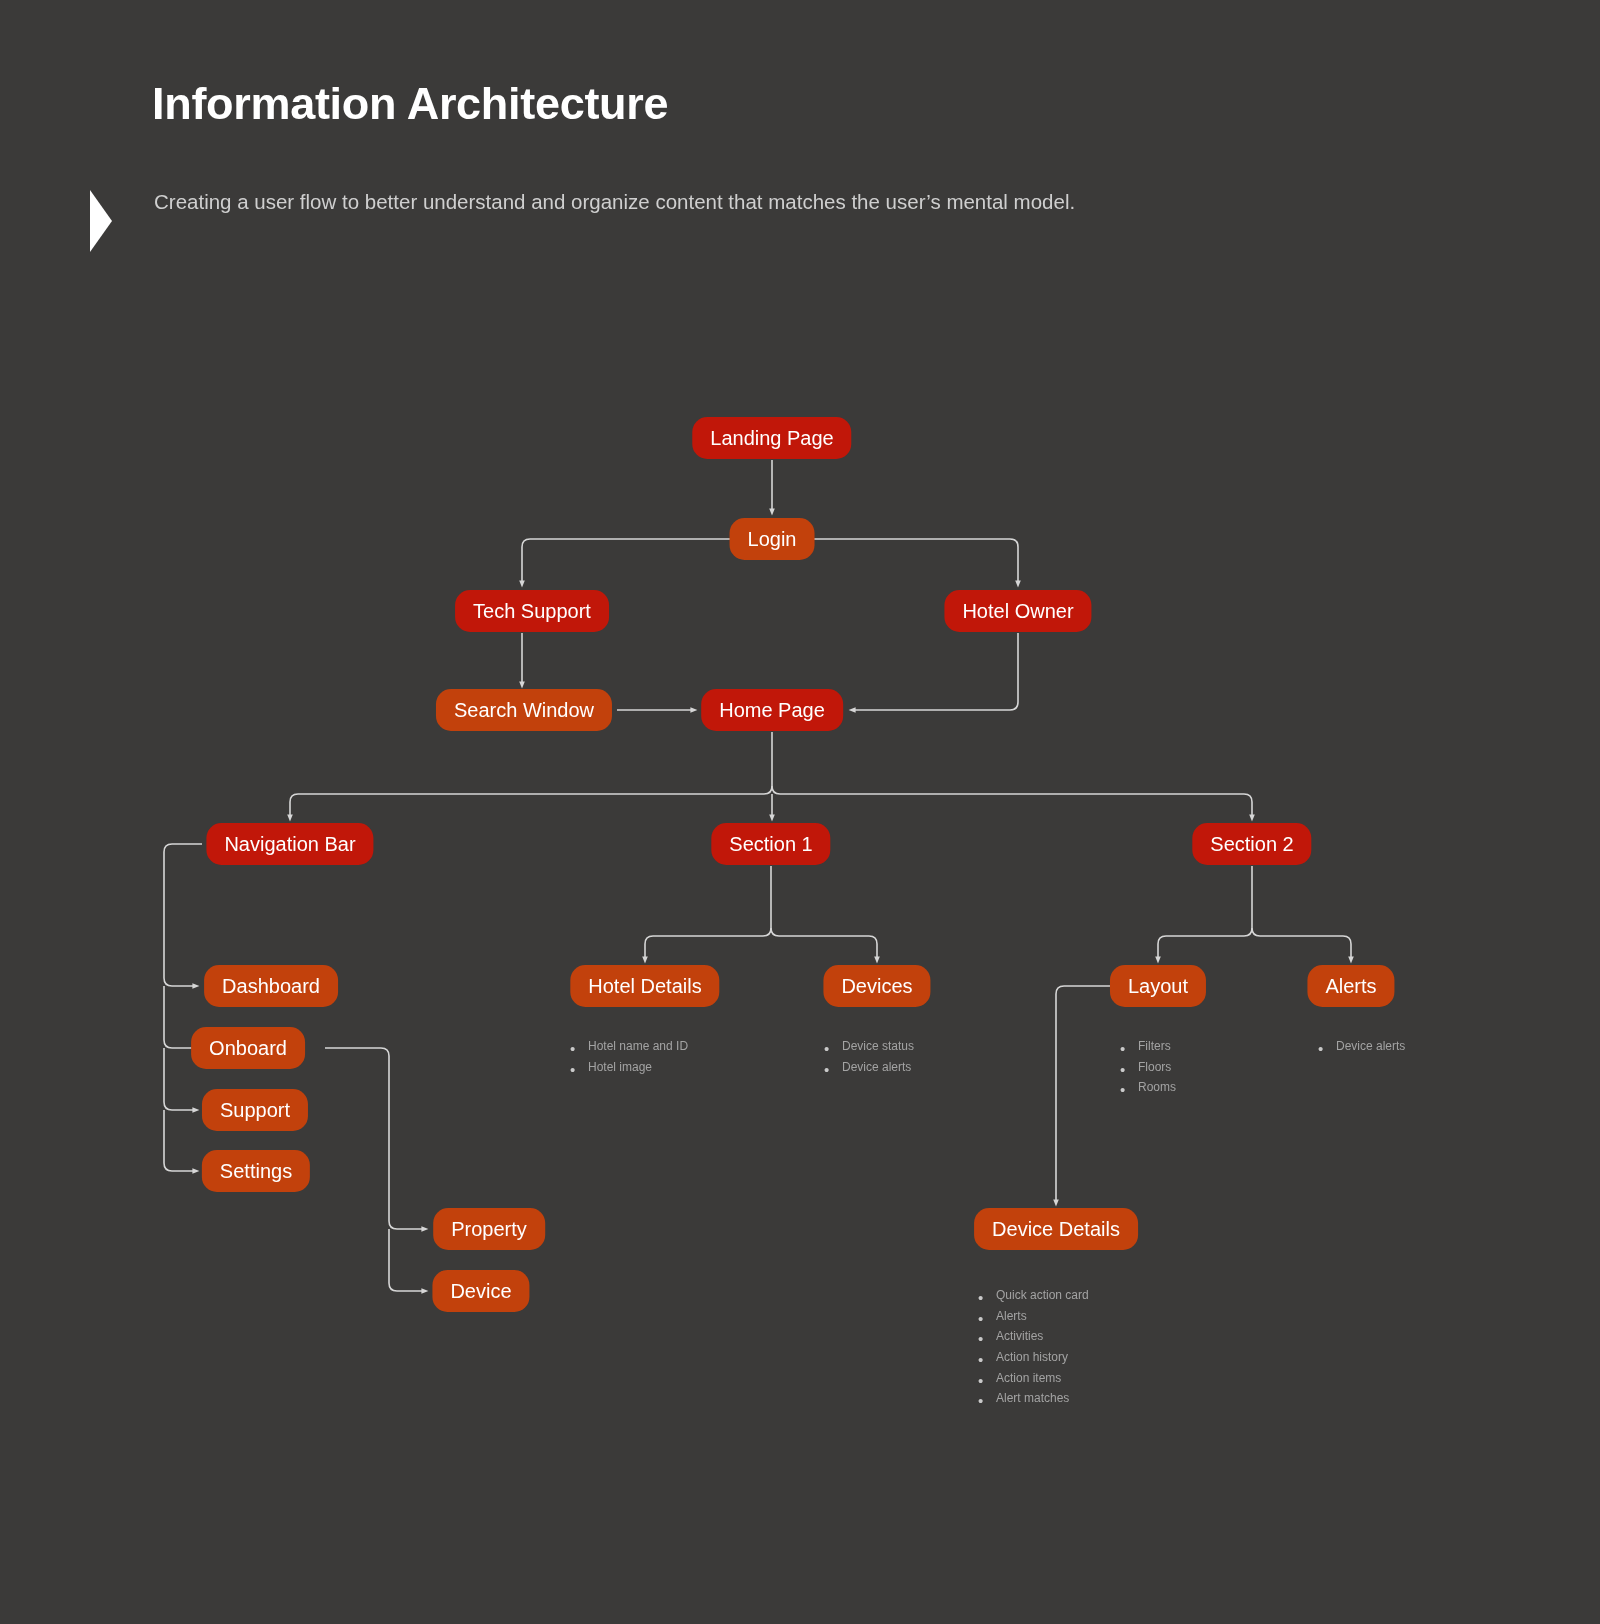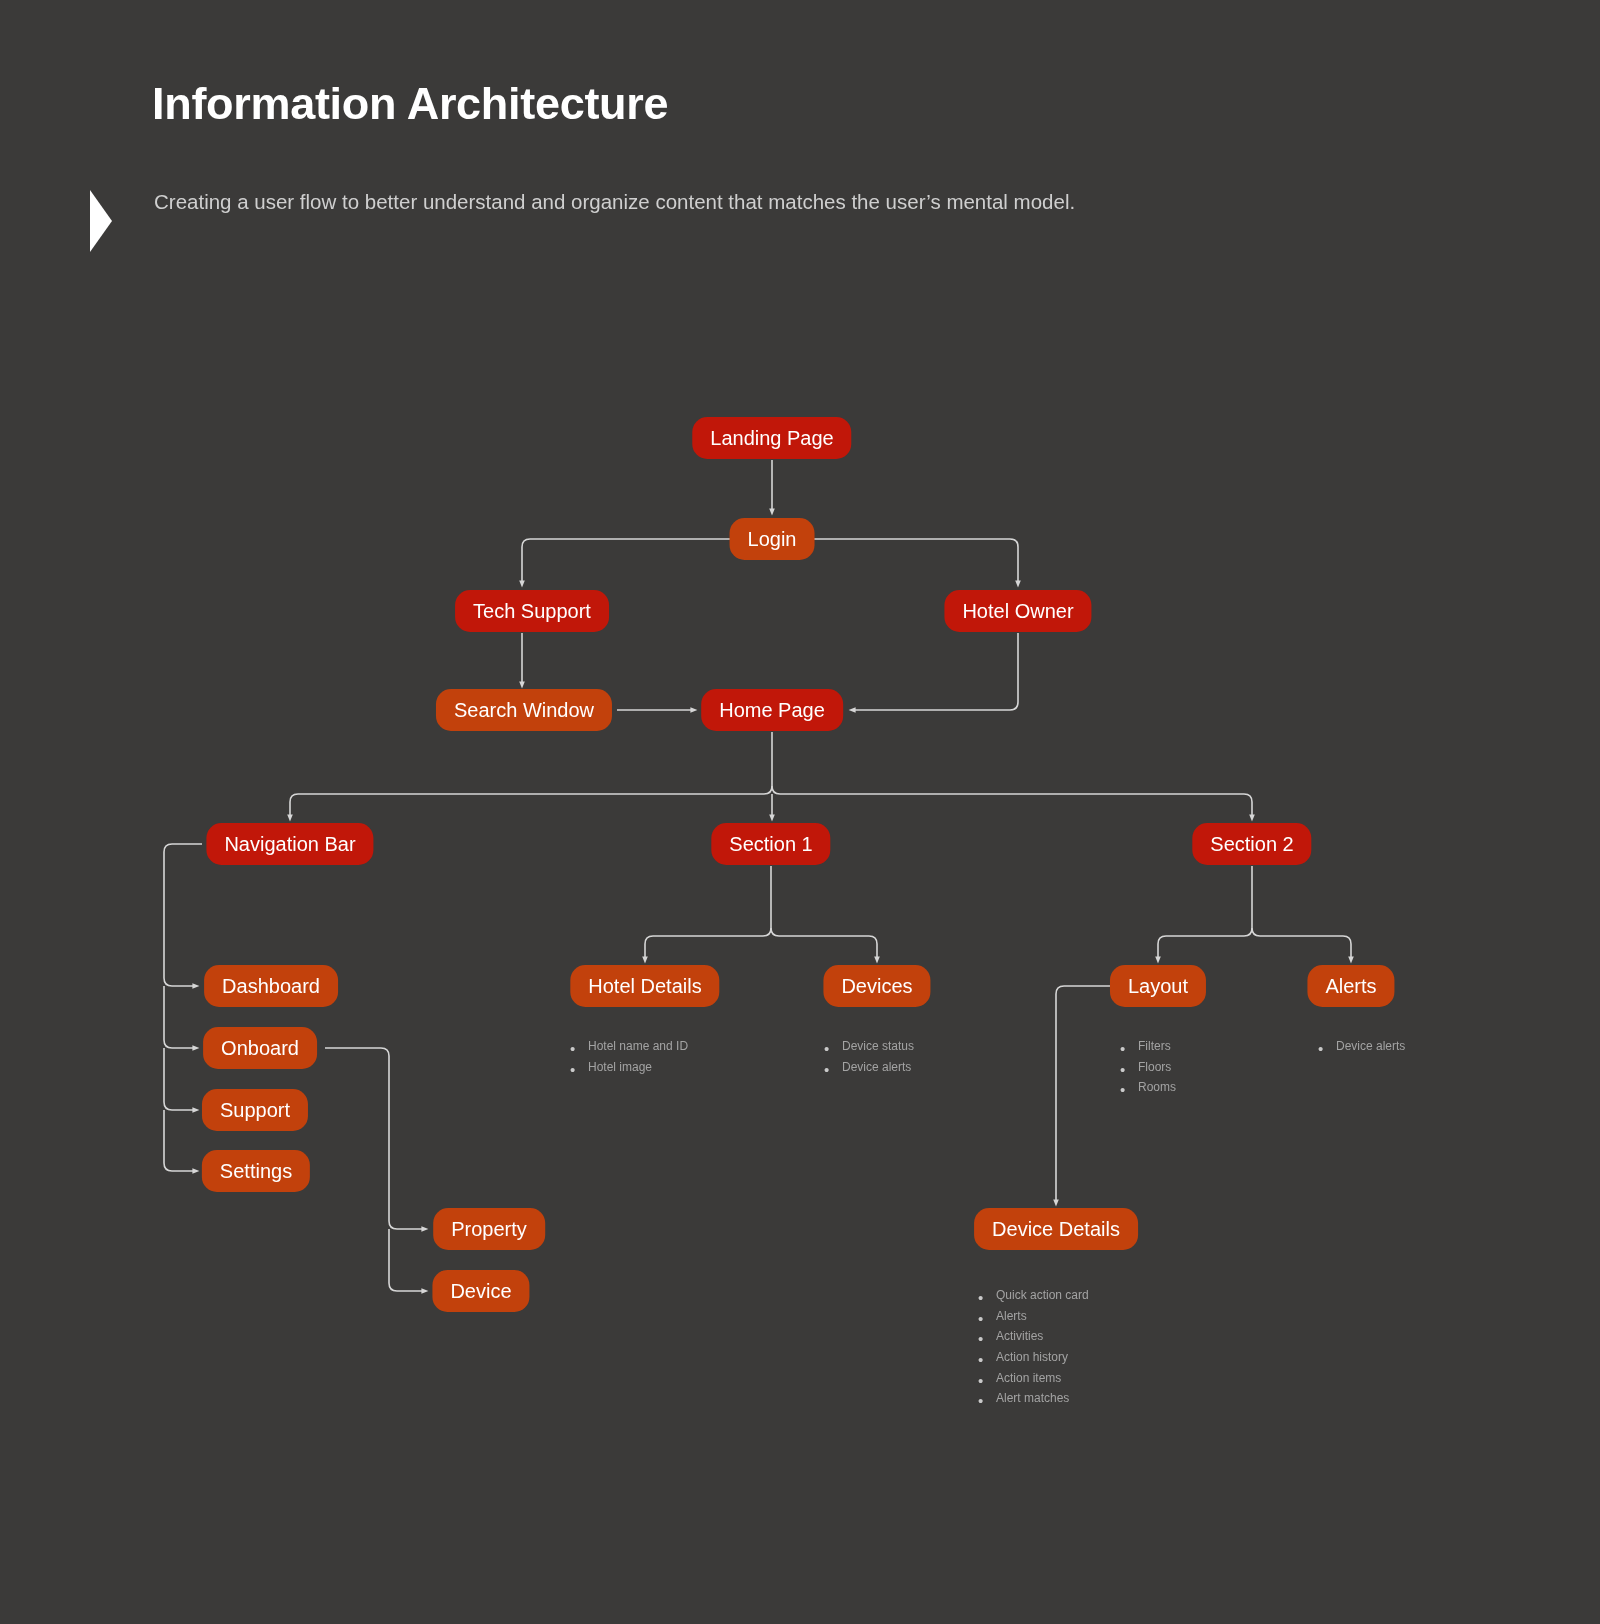--- a/index.html
+++ b/index.html
@@ -149,21 +149,21 @@
   <div class="node red" style="left:772px;  top:417px;">Landing Page</div>
   <div class="node gray" style="left:772px;  top:518px;">Login</div>
   <div class="node red" style="left:522px;  top:590px;margin-left:10px;">Tech Support</div>
   <div class="node red" style="left:1018px; top:590px;">Hotel Owner</div>
   <div class="node gray" style="left:524px;  top:689px;">Search Window</div>
   <div class="node red" style="left:772px;  top:689px;">Home Page</div>
   <div class="node red" style="left:290px;  top:823px;">Navigation Bar</div>
   <div class="node red" style="left:771px;  top:823px;text-align:center;">Section 1</div>
   <div class="node red" style="left:1252px; top:823px;">Section 2</div>
   <div class="node gray" style="left:271px;  top:965px;">Dashboard</div>
-  <div class="node gray" style="left:260px;  top:1027px;">Onboard</div>
+  <div class="node gray" style="left:248px;  top:1027px;">Onboard</div>
   <div class="node gray" style="left:255px;  top:1089px;">Support</div>
   <div class="node gray" style="left:256px;  top:1150px;">Settings</div>
   <div class="node gray" style="left:489px;  top:1208px;">Property</div>
   <div class="node gray" style="left:481px;  top:1270px;">Device</div>
   <div class="node gray" style="left:645px;  top:965px;">Hotel Details</div>
   <div class="node gray" style="left:877px;  top:965px;">Devices</div>
   <div class="node gray" style="left:1158px; top:965px;">Layout</div>
   <div class="node gray" style="left:1351px; top:965px;">Alerts</div>
   <div class="node gray" style="left:1056px; top:1208px;">Device Details</div>
 

